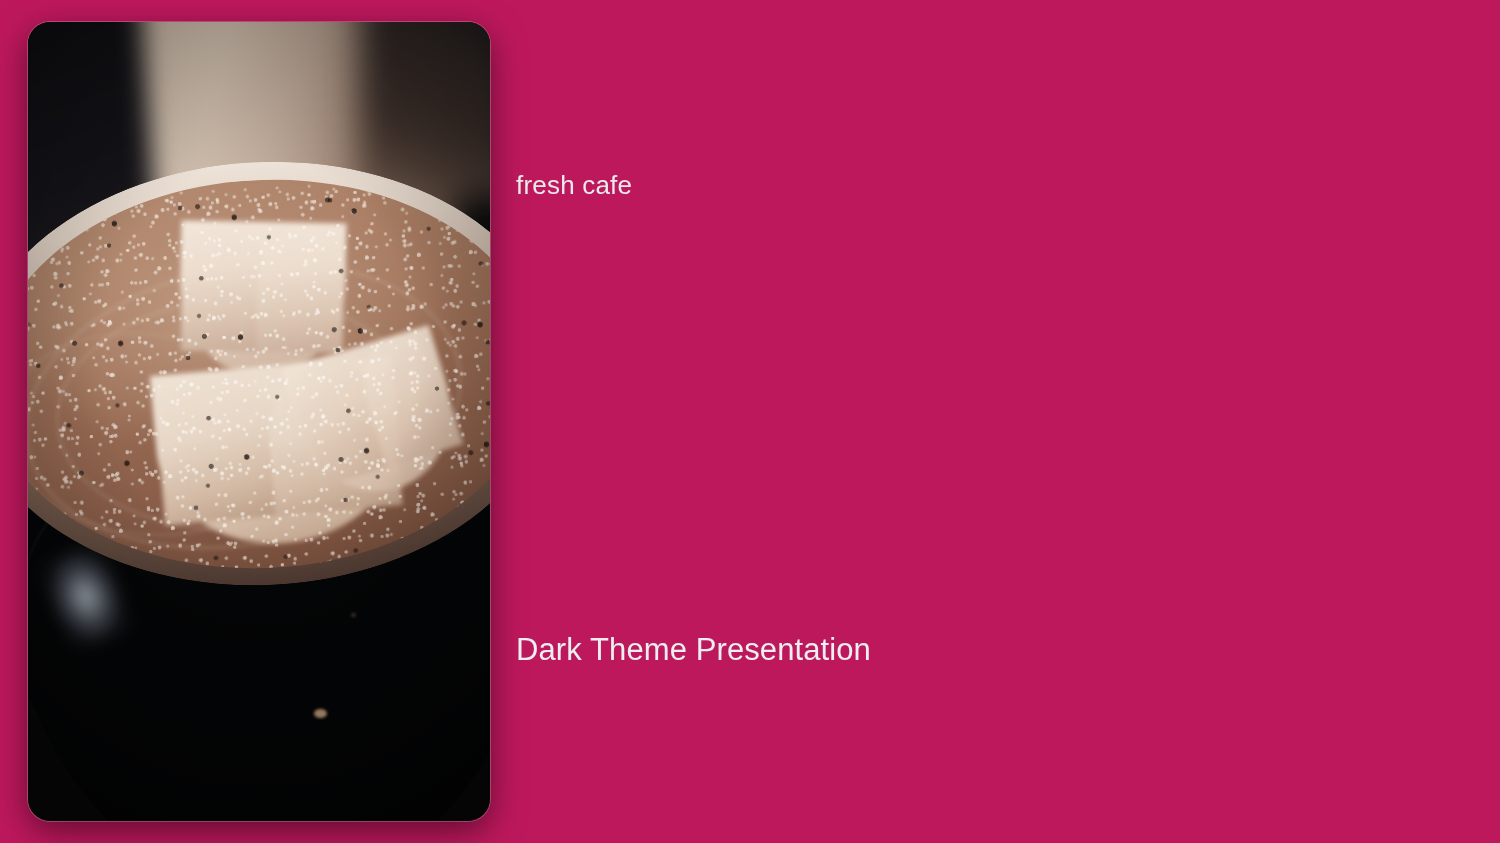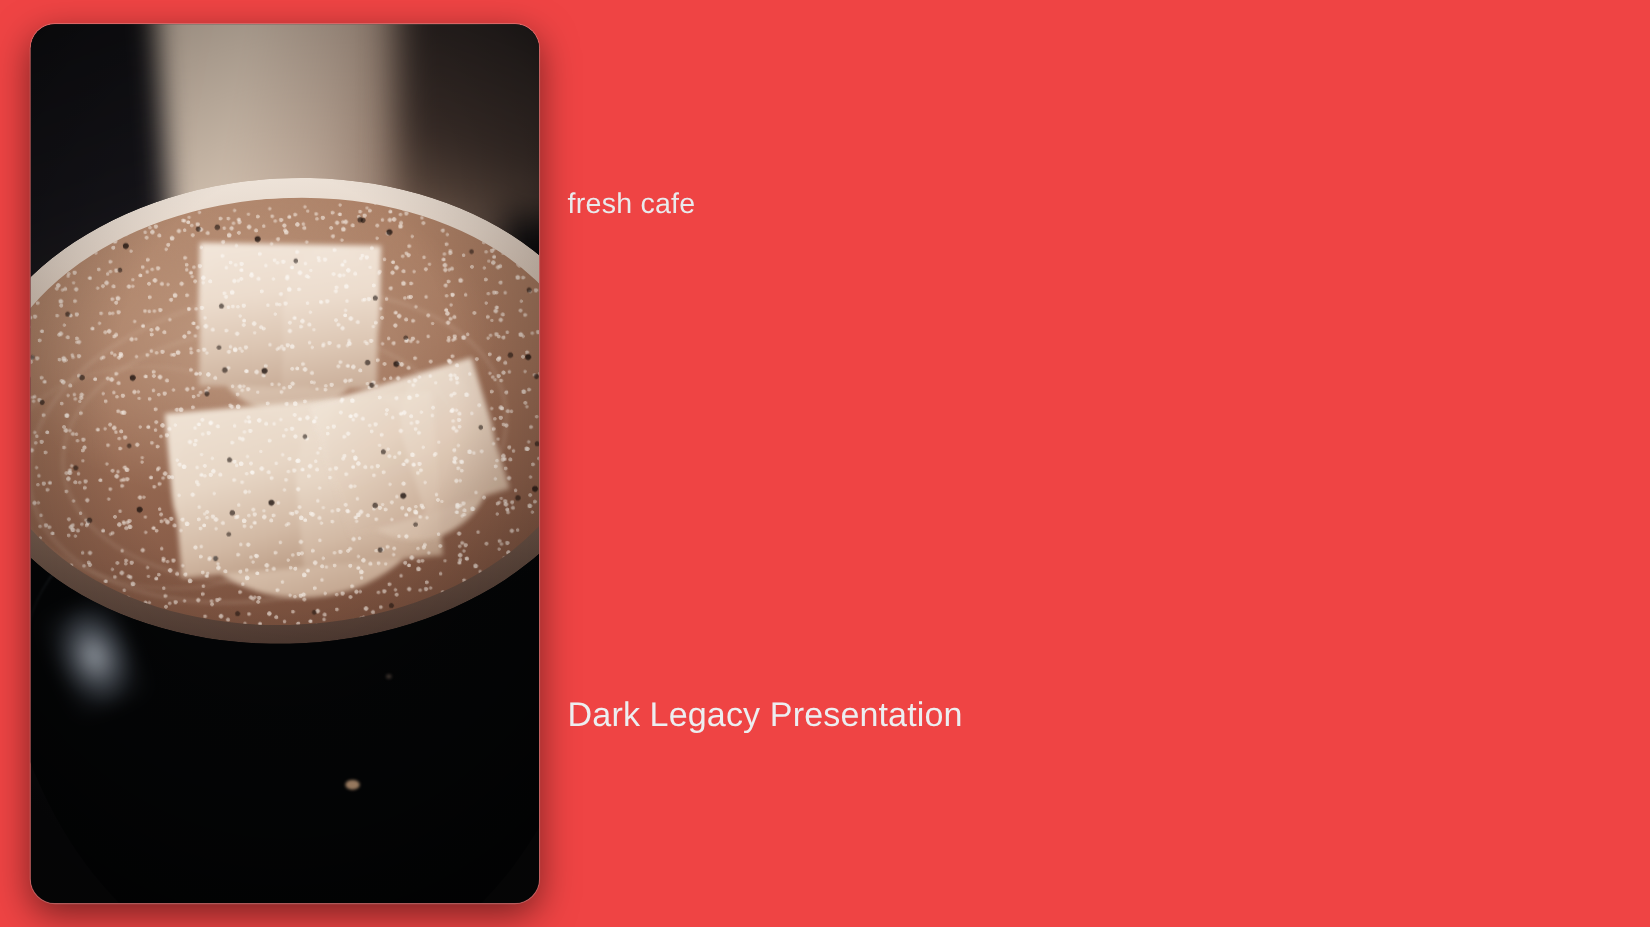--- a/index.html
+++ b/index.html
@@ -9,21 +9,21 @@
     width:1500px;
     height:843px;
     overflow:hidden;
     background:#26272c;
   }
 
   .slide {
     position:relative;
     width:1500px;
     height:843px;
-    background:#ef4444;
+    background:#be185d;
     font-family:"Liberation Sans", sans-serif;
   }
 
   
   .image-card {
     position:absolute;
     left:28px;
     top:22px;
     width:462px;
     height:799px;
@@ -359,16 +359,16 @@
       </div>
 
       <div class="photo-vignette"></div>
     </div>
   </div>
 
   <div class="content">
     <div class="eyebrow">fresh cafe</div>
 
 
-    <div class="subtitle">Dark Legacy Presentation</div>
+    <div class="subtitle">Dark Theme Presentation</div>
   </div>
 
 </div>
 
 </body></html>

